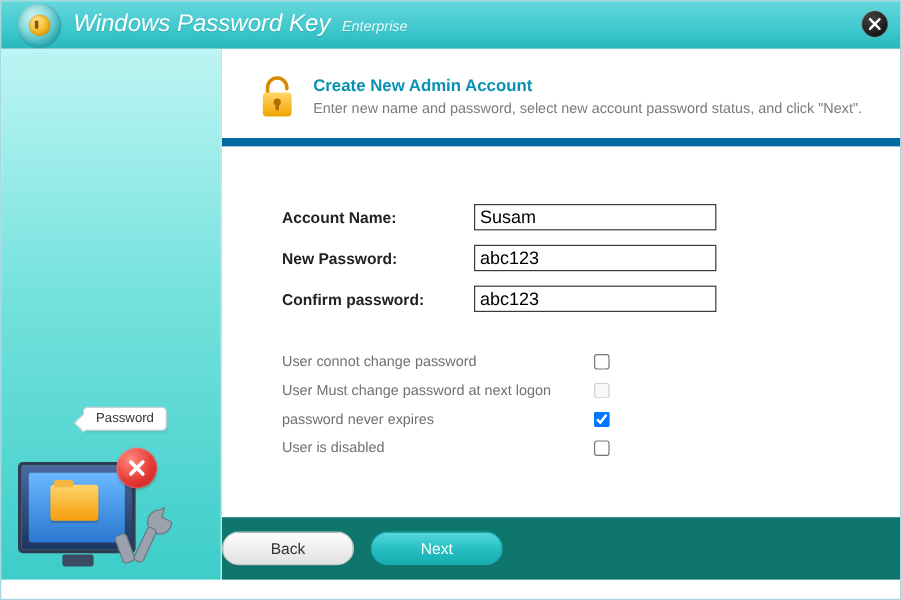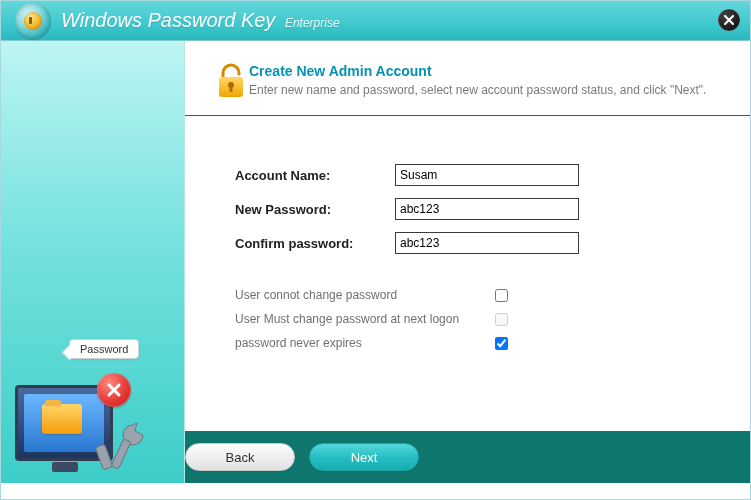--- a/index.html
+++ b/index.html
@@ -117,23 +117,23 @@
   .pw-pill::before{
     content:""; position:absolute; left:-6px; top:7px;
     width:10px;height:10px; background:#fff;
     border-left:1px solid #cfd2d4; border-bottom:1px solid #cfd2d4;
     transform:rotate(45deg);
   }
   .main {
     flex:1; position:relative; background:#fff;
   }
   .intro {
-    display:flex; gap:0;
+    display:flex; gap:12px;
     padding:22px 28px 14px 28px;
-    border-bottom:1px solid #0369a1;
+    border-bottom:7px solid #0369a1;
   }
   .padlock {
     width:36px; flex-shrink:0;
     display:flex; align-items:flex-start; justify-content:center;
   }
   .intro-text h2{
     color:#0891b2; font-size:14px; font-weight:700;
     margin-bottom:4px;
   }
   .intro-text p{
@@ -143,23 +143,23 @@
     padding:48px 50px 10px 50px;
   }
   .row{
     display:flex; align-items:center; margin-bottom:12px;
   }
   .row .lbl{
     width:160px; text-align:left; font-weight:700; font-size:13px;
     color:#222; padding-right:10px;
   }
   .row input[type=text]{
-    width:184px; height:22px;
+    width:202px; height:22px;
     border:1px solid #3a3a3a;
-    font-size:12px; padding:1px 4px;
+    font-size:15px; padding:1px 4px;
     font-family:inherit;
   }
   .options{
     padding:12px 50px 0 50px;
   }
   .opt{
     display:flex; align-items:center; justify-content:flex-start;
     font-size:12px; color:#707070; margin-bottom:10px;
   }
   .opt .otext{ width:260px; }
@@ -290,20 +290,24 @@
             <input type="checkbox" style="">
           </div>
           <div class="opt">
             <div class="otext">User Must change password at next logon</div>
             <input type="checkbox" disabled="" style="">
           </div>
           <div class="opt">
             <div class="otext">password never expires</div>
             <input type="checkbox" checked="" style="">
           </div>
+          <div class="opt">
+            <div class="otext">User is disabled</div>
+            <input type="checkbox" style="">
+          </div>
         </div>
 
       <div class="footer">
         <button class="btn back">Back</button>
         <button class="btn next">Next</button>
       </div>
     </div>
   </div>
 </div>
 

